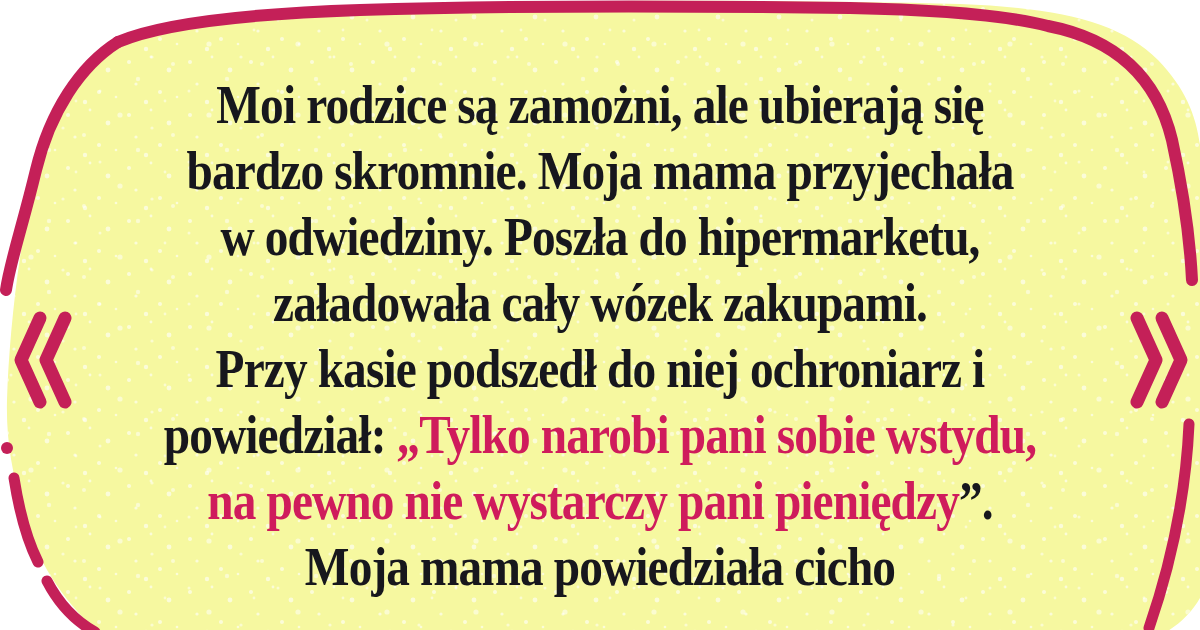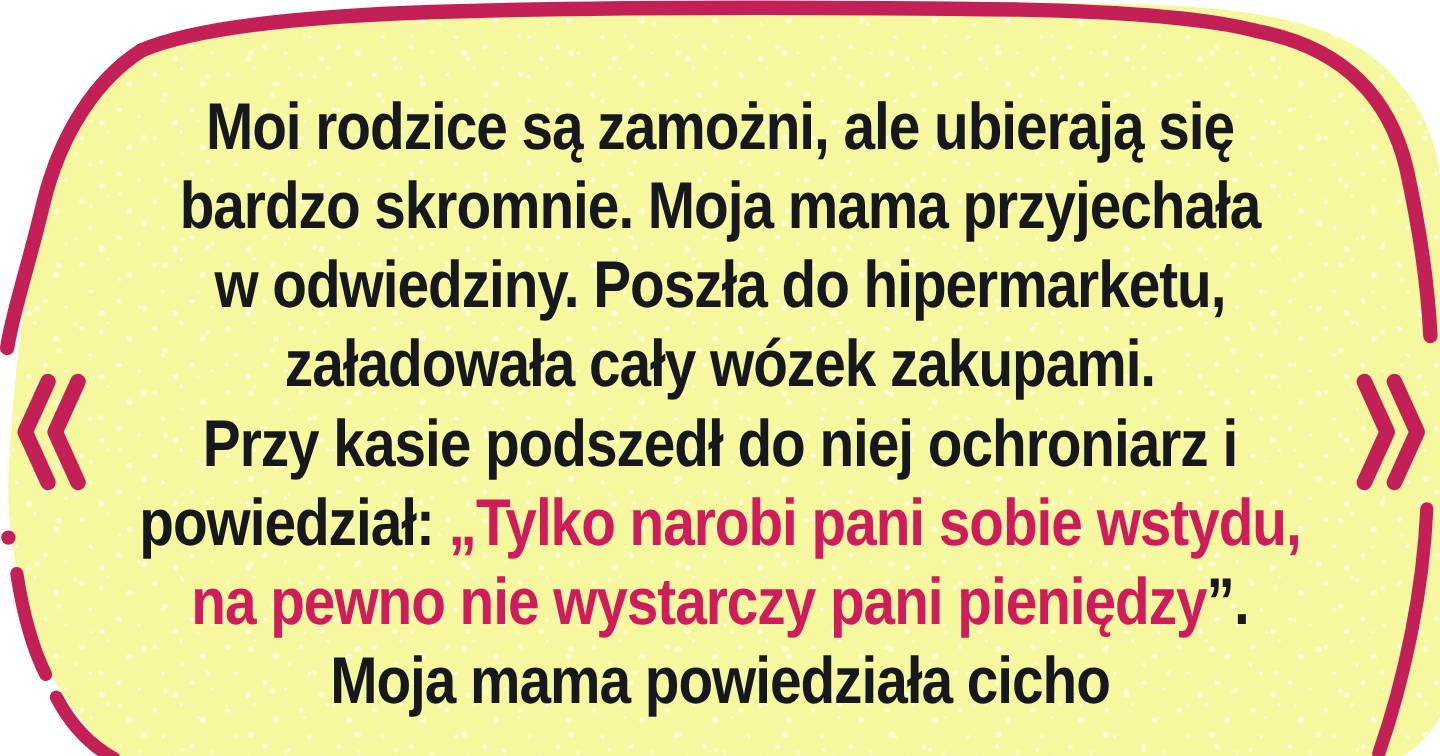--- a/index.html
+++ b/index.html
@@ -6,21 +6,21 @@
     --bg:#ffffff;
     --card-fill:#f6f8a0;
     --border:#c42058;
     --ink:#17171d;
     --accent:#cf1c5c;
   }
   *{margin:0;padding:0;box-sizing:border-box;}
   html,body{width:1200px;height:630px;overflow:hidden;background:var(--bg);}
   .stage{
     position:relative;width:1200px;height:630px;background:var(--bg);
-    font-family:Liberation Sans, sans-serif;
+    font-family:Liberation Serif, serif;
   }
   .card-svg{position:absolute;left:0;top:0;width:1200px;height:630px;display:block;}
   .card-fill-path{fill:var(--card-fill);}
   .card-stroke{fill:none;stroke:var(--border);stroke-linecap:round;stroke-linejoin:round;}
   .card-dot{fill:var(--border);}
   .quote-mark-svg{position:absolute;display:block;}
   .quote-mark-svg path{fill:none;stroke:var(--border);stroke-width:13;stroke-linecap:round;stroke-linejoin:round;}
   .quote-lines{
     position:absolute;left:0;top:72px;width:1200px;
     text-align:center;

